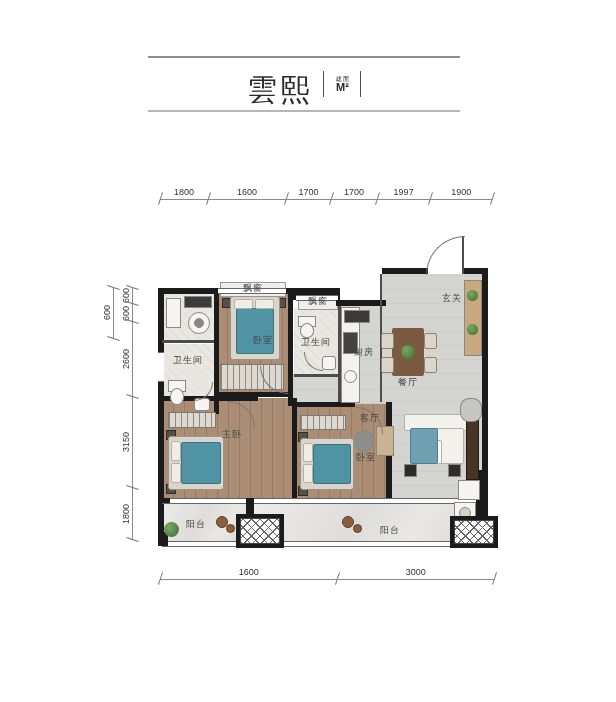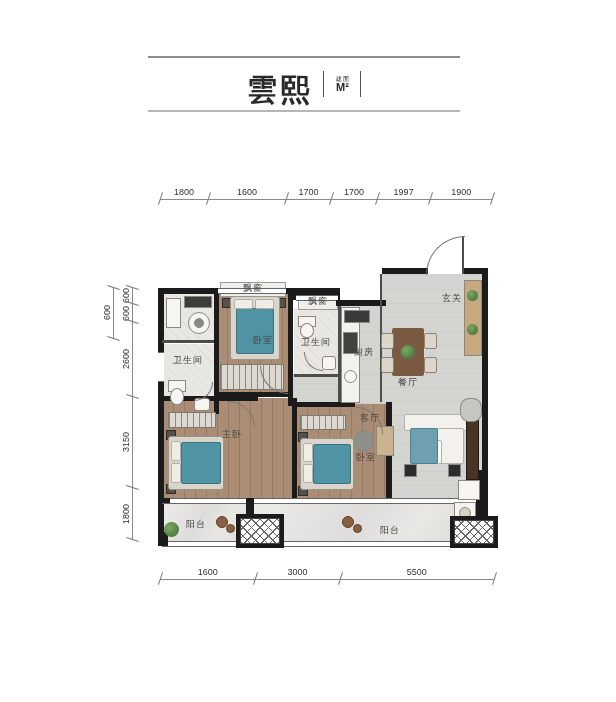--- a/index.html
+++ b/index.html
@@ -3,21 +3,21 @@
 <meta charset="utf-8">
 <style>
   html,body{margin:0;padding:0;background:#fff;}
   body{font-family:"Liberation Sans", sans-serif; width:616px; height:702px; position:relative; overflow:hidden;}
   .abs{position:absolute;}
 
   
   .title-block{left:148px; top:56px; width:312px; height:52px;
     border-top:2px solid #8f8d8b; border-bottom:2px solid #b9b7b5;
     display:flex; align-items:center; justify-content:center; gap:10px; color:#2b2927;}
-  .t-name{font-size:30px; font-weight:bold; letter-spacing:3px;margin-top:12px;}
+  .t-name{font-size:30px; font-weight:normal; letter-spacing:3px;margin-top:12px;}
   .t-div{width:1px; height:26px; background:#55504c;}
   .t-area{display:flex; align-items:flex-end;}
   .t-num{font-size:38px; font-weight:bold; line-height:0.85; letter-spacing:-1px;}
   .t-unit{display:flex; flex-direction:column; align-items:flex-start; margin-left:2px; line-height:1;}
   .t-unit .small{font-size:6px; letter-spacing:1px;}
   .t-unit .m2{font-size:11px; font-weight:bold;}
   .t-layout{font-size:23px; font-weight:bold; letter-spacing:5px;}
 
   
   .dim-h{display:flex; height:14px;}
@@ -121,21 +121,20 @@
       <span>3150</span>
     </div>
   <div class="vseg" style="flex:1800">
       <span>1800</span>
     </div>
 </div>
 
 <div class="abs dim-h" style="left:160px; top:566px; width:334px;">
   <div class="seg" style="flex:3400">1600</div>
   <div class="seg" style="flex:3000">3000</div>
-  <div class="seg" style="flex:5500">5500</div>
 </div>
 
 <div class="abs plan">
 
   <div class="floor-tile" style="left:4px;  top:62px;  width:52px;  height:48px;"></div>
   <div class="floor-tile" style="left:4px;  top:112px; width:52px;  height:68px;"></div>
   <div class="floor-wood" style="left:58px; top:62px;  width:74px;  height:100px;"></div>
   <div class="floor-tile" style="left:136px;top:76px;  width:44px;  height:66px;"></div>
   <div class="floor-gray" style="left:182px;top:74px;  width:42px;  height:96px;"></div>
   <div class="floor-gray" style="left:134px;top:142px; width:96px;  height:30px;"></div>

